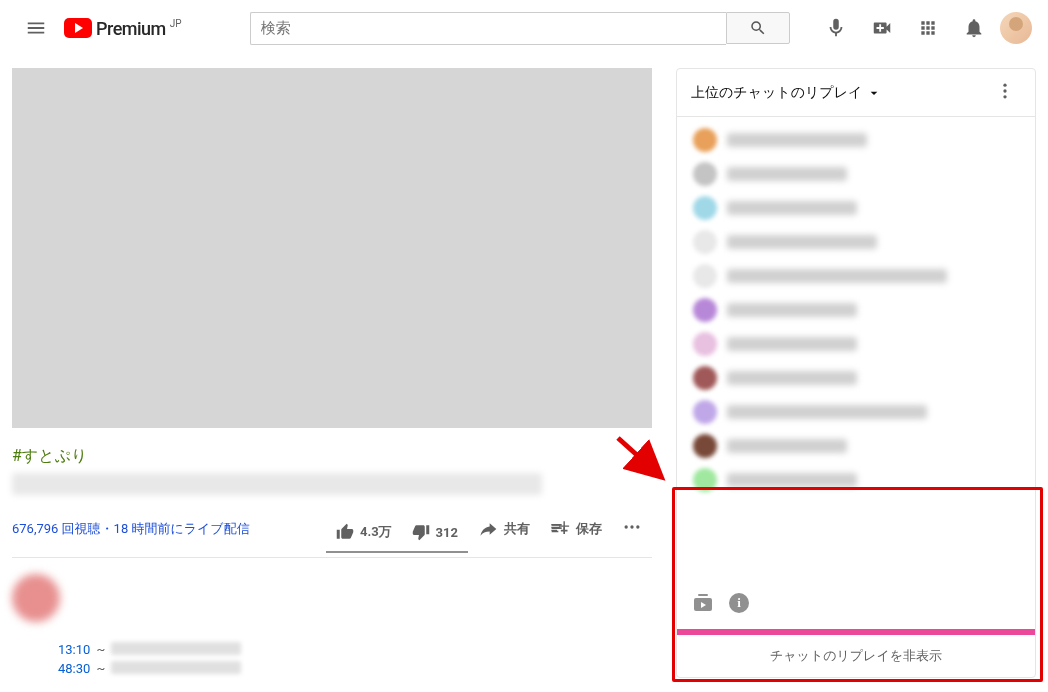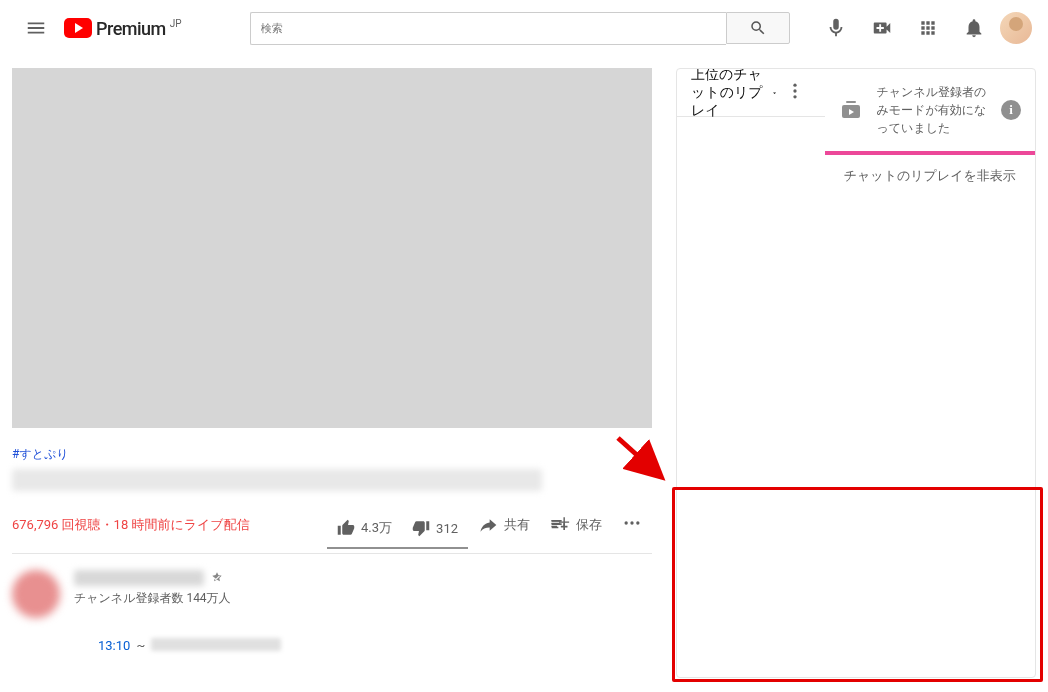--- a/index.html
+++ b/index.html
@@ -6,67 +6,67 @@
   body{background:#fff;width:1048px;height:692px;overflow:hidden;position:relative}
   
   .header{height:56px;display:flex;align-items:center;padding:0 16px;gap:8px}
   .hamburger{width:40px;height:40px;display:flex;align-items:center;justify-content:center;color:#606060;border-radius:50%;cursor:pointer}
   .logo{display:flex;align-items:center;cursor:pointer;margin-right:20px}
   .logo-icon{width:28px;height:20px;background:#ff0000;border-radius:5px;position:relative;margin-right:4px}
   .logo-icon::after{content:"";position:absolute;left:11px;top:5px;border-left:8px solid #fff;border-top:5px solid transparent;border-bottom:5px solid transparent}
   .logo-text{font-weight:500;font-size:18px;letter-spacing:-0.5px;color:#282828}
   .logo-cc{font-size:10px;color:#606060;margin-left:4px;margin-top:-10px}
   .search-wrap{flex:1;display:flex;max-width:540px;margin-left:40px}
-  .search-input{flex:1;border:1px solid #ccc;border-right:none;padding:14px 10px;font-size:11px;height:33px;border-radius:2px 0 0 2px;color:#888}
+  .search-input{flex:1;border:1px solid #ccc;border-right:none;padding:14px 10px;font-size:15px;height:33px;border-radius:2px 0 0 2px;color:#888}
   .search-btn{width:64px;height:32px;border:1px solid #ccc;background:#f8f8f8;display:flex;align-items:center;justify-content:center;color:#555;border-radius:0 2px 2px 0;cursor:pointer}
   .hdr-ico{width:40px;height:40px;display:flex;align-items:center;justify-content:center;color:#606060;cursor:pointer;border-radius:50%}
   .hdr-right{display:flex;align-items:center;gap:6px;margin-left:auto}
   .avatar{width:32px;height:32px;border-radius:50%;background:linear-gradient(135deg,#f4d7b8,#e8b896);cursor:pointer;position:relative;overflow:hidden}
   .avatar::after{content:"";position:absolute;width:14px;height:14px;background:#d4a57a;border-radius:50%;top:5px;left:9px}
   
   .main{display:flex;gap:24px;padding:12px 12px 0 12px}
   .left{flex:1;min-width:0}
   .right{width:360px}
   .player{width:100%;height:360px;background:#d6d6d6}
-  .hashtag{color:#1d4ed8;font-size:12px;margin-top:18px;cursor:pointer;display:inline-block}
+  .hashtag{color:#4d7c0f;font-size:16px;margin-top:18px;cursor:pointer;display:inline-block}
   .title-blur{margin-top:6px;height:22px;width:530px;background:#e8e8e8;border-radius:3px;filter:blur(3px)}
   .stats-row{display:flex;align-items:center;margin-top:14px;padding-bottom:8px;border-bottom:1px solid #e5e5e5}
-  .stats-text{color:#ef4444;font-size:13px}
+  .stats-text{color:#1d4ed8;font-size:13px}
   .actions{display:flex;align-items:center;margin-left:auto;gap:0;color:#606060}
-  .act{display:flex;align-items:center;padding:8px 10px;font-size:13px;font-weight:400;cursor:pointer}
+  .act{display:flex;align-items:center;padding:8px 10px;font-size:13px;font-weight:700;cursor:pointer}
   .act svg{margin-right:6px}
   .like-under{border-bottom:2px solid #909090;padding-bottom:10px;margin-bottom:-10px}
   .more-dots{padding:8px 10px;cursor:pointer;color:#606060}
   .channel-row{display:flex;align-items:flex-start;padding:16px 0;gap:14px}
   .ch-avatar{width:48px;height:48px;border-radius:50%;background:#e89090;filter:blur(4px);flex-shrink:0}
   .ch-info{flex:1}
   .ch-name-row{display:flex;align-items:center;gap:6px}
   .ch-name-blur{width:130px;height:16px;background:#d8d8d8;border-radius:3px;filter:blur(3px)}
   .verified{width:14px;height:14px;color:#888}
   .subs{color:#606060;font-size:12px;margin-top:4px}
   .sub-btn{background:#cc0000;color:#fff;border:none;padding:10px 16px;font-size:14px;font-weight:500;border-radius:2px;cursor:pointer;letter-spacing:0.5px}
-  .chapters{margin-left:86px;font-size:13px}
+  .chapters{margin-left:46px;font-size:13px}
   .chap{margin:4px 0;display:flex;gap:6px}
   .ts{color:#065fd4;cursor:pointer}
   .chap-blur{width:130px;height:13px;background:#e0e0e0;border-radius:2px;filter:blur(2px)}
   
-  .chat-panel{border:1px solid #e5e5e5;border-radius:4px;overflow:hidden;height:610px;display:flex;flex-direction:row}
+  .chat-panel{border:1px solid #e5e5e5;border-radius:4px;overflow:hidden;height:610px;display:flex;flex-direction:column}
   .chat-header{height:48px;display:flex;align-items:center;padding:0 14px;border-bottom:1px solid #e5e5e5}
   .chat-title{font-size:14px;color:#0f0f0f;display:flex;align-items:center;gap:4px;cursor:pointer}
   .chat-menu{margin-left:auto;color:#606060;cursor:pointer;padding:6px}
   .chat-body{flex:1;overflow:hidden;padding:6px 0}
   .msg{display:flex;align-items:center;padding:5px 16px;gap:10px}
   .msg-av{width:24px;height:24px;border-radius:50%;flex-shrink:0}
   .msg-blur{height:14px;border-radius:3px;filter:blur(3px);background:#d0d0d0}
   .chat-footer{}
   .banner{background:#212121;color:#fff;padding:14px 14px;font-size:13px;line-height:1.6}
   .sys-msg{display:flex;align-items:center;padding:14px;gap:14px;color:#606060;font-size:12px}
   .sys-ico{width:24px;height:24px;color:#909090;flex-shrink:0}
   .info-ico{width:20px;height:20px;background:#909090;border-radius:50%;color:#fff;display:flex;align-items:center;justify-content:center;font-size:13px;font-weight:700;flex-shrink:0;font-family:serif;cursor:pointer}
-  .hide-chat{text-align:center;padding:12px;border-top:4px solid #ec4899;font-size:13px;color:#606060;cursor:pointer}
+  .hide-chat{text-align:center;padding:12px;border-top:6px solid #ec4899;font-size:13px;color:#606060;cursor:pointer}
   
   .arrow{position:absolute;pointer-events:none}
   .redbox{position:absolute;border:3px solid #e30000;border-radius:2px;pointer-events:none}
   .tilde::after{content:"~";color:#606060}
 </style>
 </head>
 <body>
 
 <div class="header">
   <div class="hamburger">
@@ -151,35 +151,30 @@
               <circle cx="5" cy="12" r="2"></circle>
               <circle cx="12" cy="12" r="2"></circle>
               <circle cx="19" cy="12" r="2"></circle>
             </svg>
         </div>
       </div>
     </div>
 
     <div class="channel-row">
       <div class="ch-avatar"></div>
-      <div class="ch-info">
-        <div class="ch-name-row">
-          <div class="ch-name-blur"></div>
-          <svg class="verified" viewBox="0 0 24 24" fill="currentColor">
-              <path d="M12 2l2.4 4.8L20 8l-4 4 1 5.6L12 15l-5 2.6L8 12 4 8l5.6-1.2z"></path>
-              <path fill="#fff" d="M10 13.2l-2.1-2.1-1.4 1.4L10 16l7-7-1.4-1.4z"></path>
-            </svg>
-        </div>
-        <div class="subs">チャンネル登録者数 144万人</div>
-      </div>
     </div>
 
     <div class="chapters">
       <div class="chap">
           <span class="ts">13:10</span>
+          <span class="tilde"></span>
+          <div class="chap-blur"></div>
+        </div>
+      <div class="chap">
+          <span class="ts">48:30</span>
           <span class="tilde"></span>
           <div class="chap-blur"></div>
         </div>
     </div>
   </div>
 
   <div class="right">
     <div class="chat-panel">
       <div class="chat-header">
         <div class="chat-title">
@@ -243,21 +238,20 @@
           </div>
           <div class="msg"></div>
         </div>
       <div class="chat-footer">
         <div class="sys-msg">
           <svg class="sys-ico" viewBox="0 0 24 24" fill="currentColor">
               <rect x="3" y="7" width="18" height="13" rx="2"></rect>
               <rect x="7" y="3" width="10" height="2" rx="1"></rect>
               <path fill="#fff" d="M10 11v6l5-3z"></path>
             </svg>
-          <span style="flex:1;line-height:1.5">チャンネル登録者のみモードが有効になっていました</span>
           <div class="info-ico">i</div>
         </div>
         <div class="hide-chat">チャットのリプレイを非表示</div>
       </div>
     </div>
   </div>
 </div>
 
 <svg class="arrow" style="left:614px;top:434px" width="56" height="56" viewBox="0 0 56 56">
     <defs>

